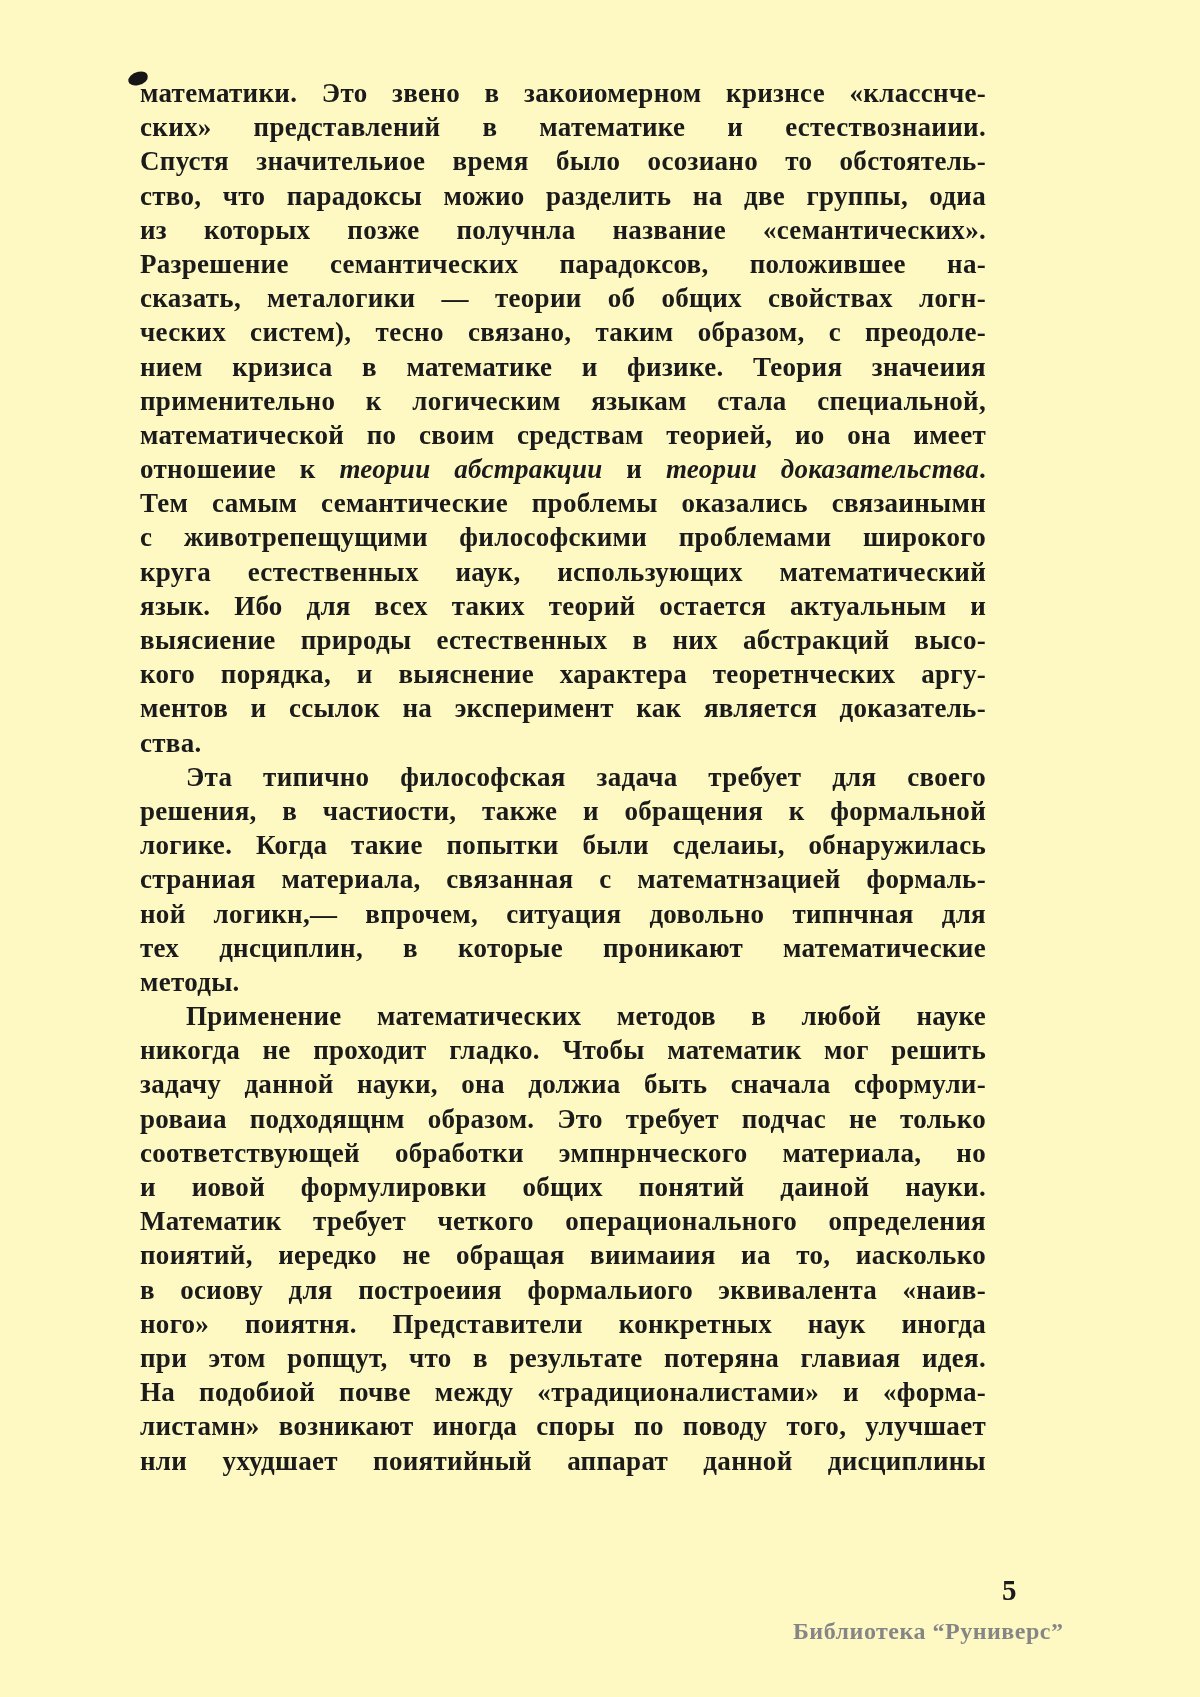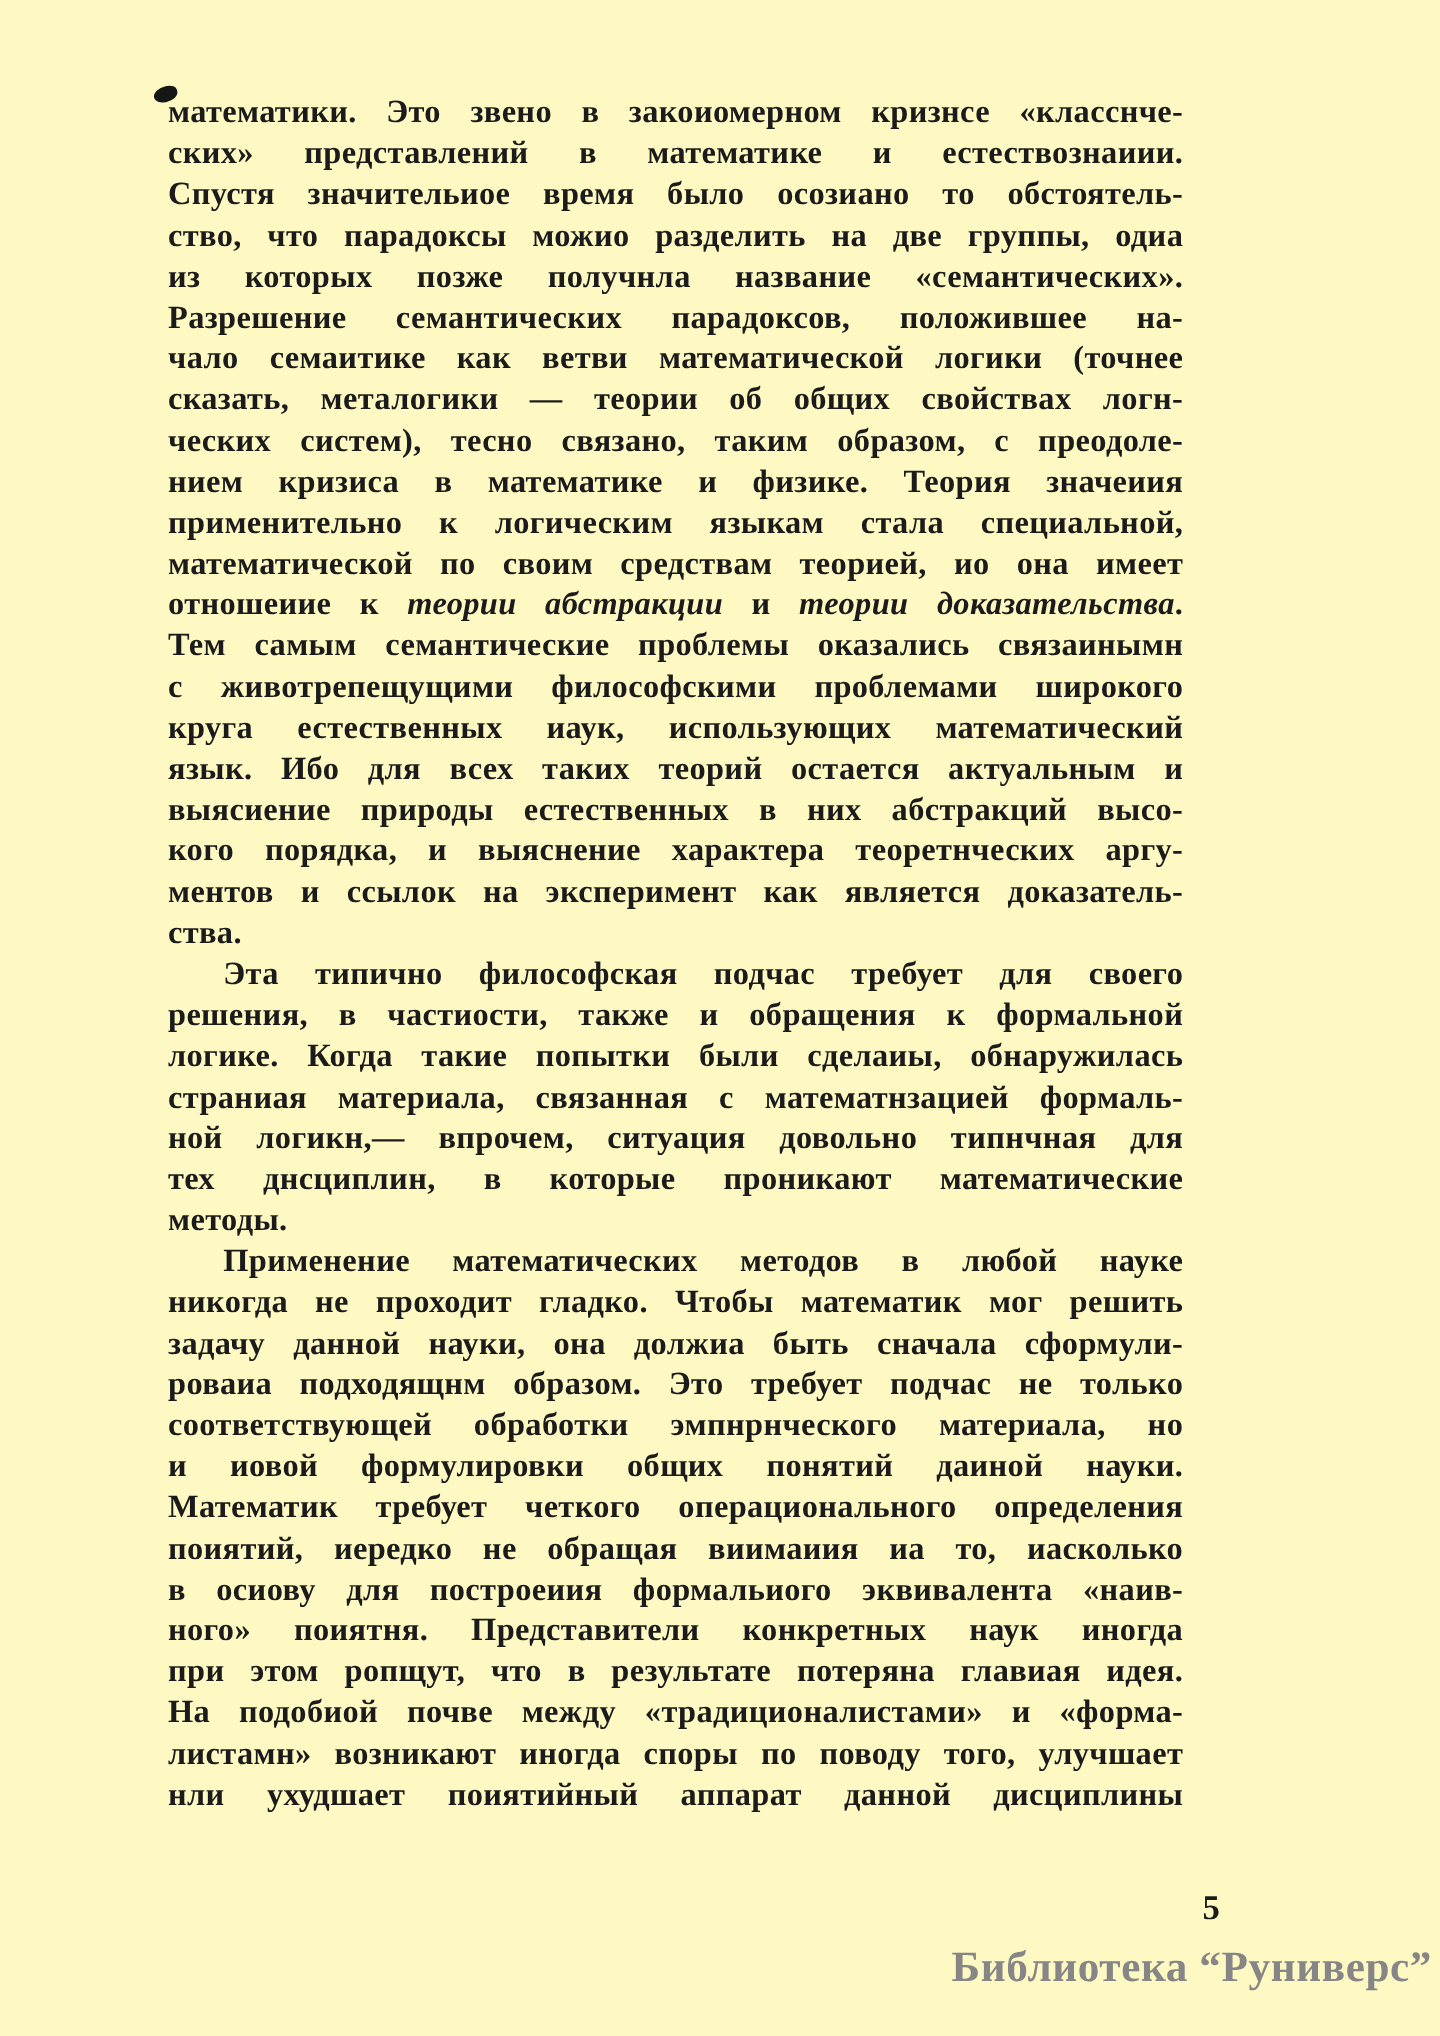--- a/index.html
+++ b/index.html
@@ -59,54 +59,53 @@
     left: 1002px;
     top: 1574px;
     font-size: 29px;
     font-weight: 700;
     color: #1b1b1b;
   }
   .watermark {
     position: absolute;
     left: 793px;
     top: 1618px;
-    font-size: 36px;
+    font-size: 24px;
     font-weight: 700;
     color: #868686;
     letter-spacing: 0.5px;
   }
 </style>
 </head>
 <body>
 
 <div class="scan-page">
   <div class="ink-speck"></div>
   <div class="text-block">
       <div class="line"><span>математики. Это звено в закоиомерном кризнсе «класснче-</span></div>
       <div class="line"><span>ских» представлений в математике и естествознаиии.</span></div>
       <div class="line"><span>Спустя значительиое время было осозиано то обстоятель-</span></div>
       <div class="line"><span>ство, что парадоксы можио разделить на две группы, одиа</span></div>
       <div class="line"><span>из которых позже получнла название «семантических».</span></div>
       <div class="line"><span>Разрешение семантических парадоксов, положившее на-</span></div>
-      <div class="line"><span>чало семаитике как ветви математической логики (точнее</span></div>
       <div class="line"><span>сказать, металогики — теории об общих свойствах логн-</span></div>
       <div class="line"><span>ческих систем), тесно связано, таким образом, с преодоле-</span></div>
       <div class="line"><span>нием кризиса в математике и физике. Теория значеиия</span></div>
       <div class="line"><span>применительно к логическим языкам стала специальной,</span></div>
       <div class="line"><span>математической по своим средствам теорией, ио она имеет</span></div>
       <div class="line"><span>отношеиие к </span><span class="em">теории абстракции</span><span> и </span><span class="em">теории доказательства</span><span>.</span></div>
       <div class="line"><span>Тем самым семантические проблемы оказались связаинымн</span></div>
       <div class="line"><span>с животрепещущими философскими проблемами широкого</span></div>
       <div class="line"><span>круга естественных иаук, использующих математический</span></div>
       <div class="line"><span>язык. Ибо для всех таких теорий остается актуальным и</span></div>
       <div class="line"><span>выясиение природы естественных в них абстракций высо-</span></div>
       <div class="line"><span>кого порядка, и выяснение характера теоретнческих аргу-</span></div>
       <div class="line"><span>ментов и ссылок на эксперимент как является доказатель-</span></div>
       <div class="line last"><span>ства.</span></div>
-      <div class="line indent"><span>Эта типично философская подчас требует для своего</span></div>
+      <div class="line indent"><span>Эта типично философская задача требует для своего</span></div>
       <div class="line"><span>решения, в частиости, также и обращения к формальной</span></div>
       <div class="line"><span>логике. Когда такие попытки были сделаиы, обнаружилась</span></div>
       <div class="line"><span>страниая материала, связанная с математнзацией формаль-</span></div>
       <div class="line"><span>ной логикн,— впрочем, ситуация довольно типнчная для</span></div>
       <div class="line"><span>тех днсциплин, в которые проникают математические</span></div>
       <div class="line last"><span>методы.</span></div>
       <div class="line indent"><span>Применение математических методов в любой науке</span></div>
       <div class="line"><span>никогда не проходит гладко. Чтобы математик мог решить</span></div>
       <div class="line"><span>задачу данной науки, она должиа быть сначала сформули-</span></div>
       <div class="line"><span>роваиа подходящнм образом. Это требует подчас не только</span></div>

